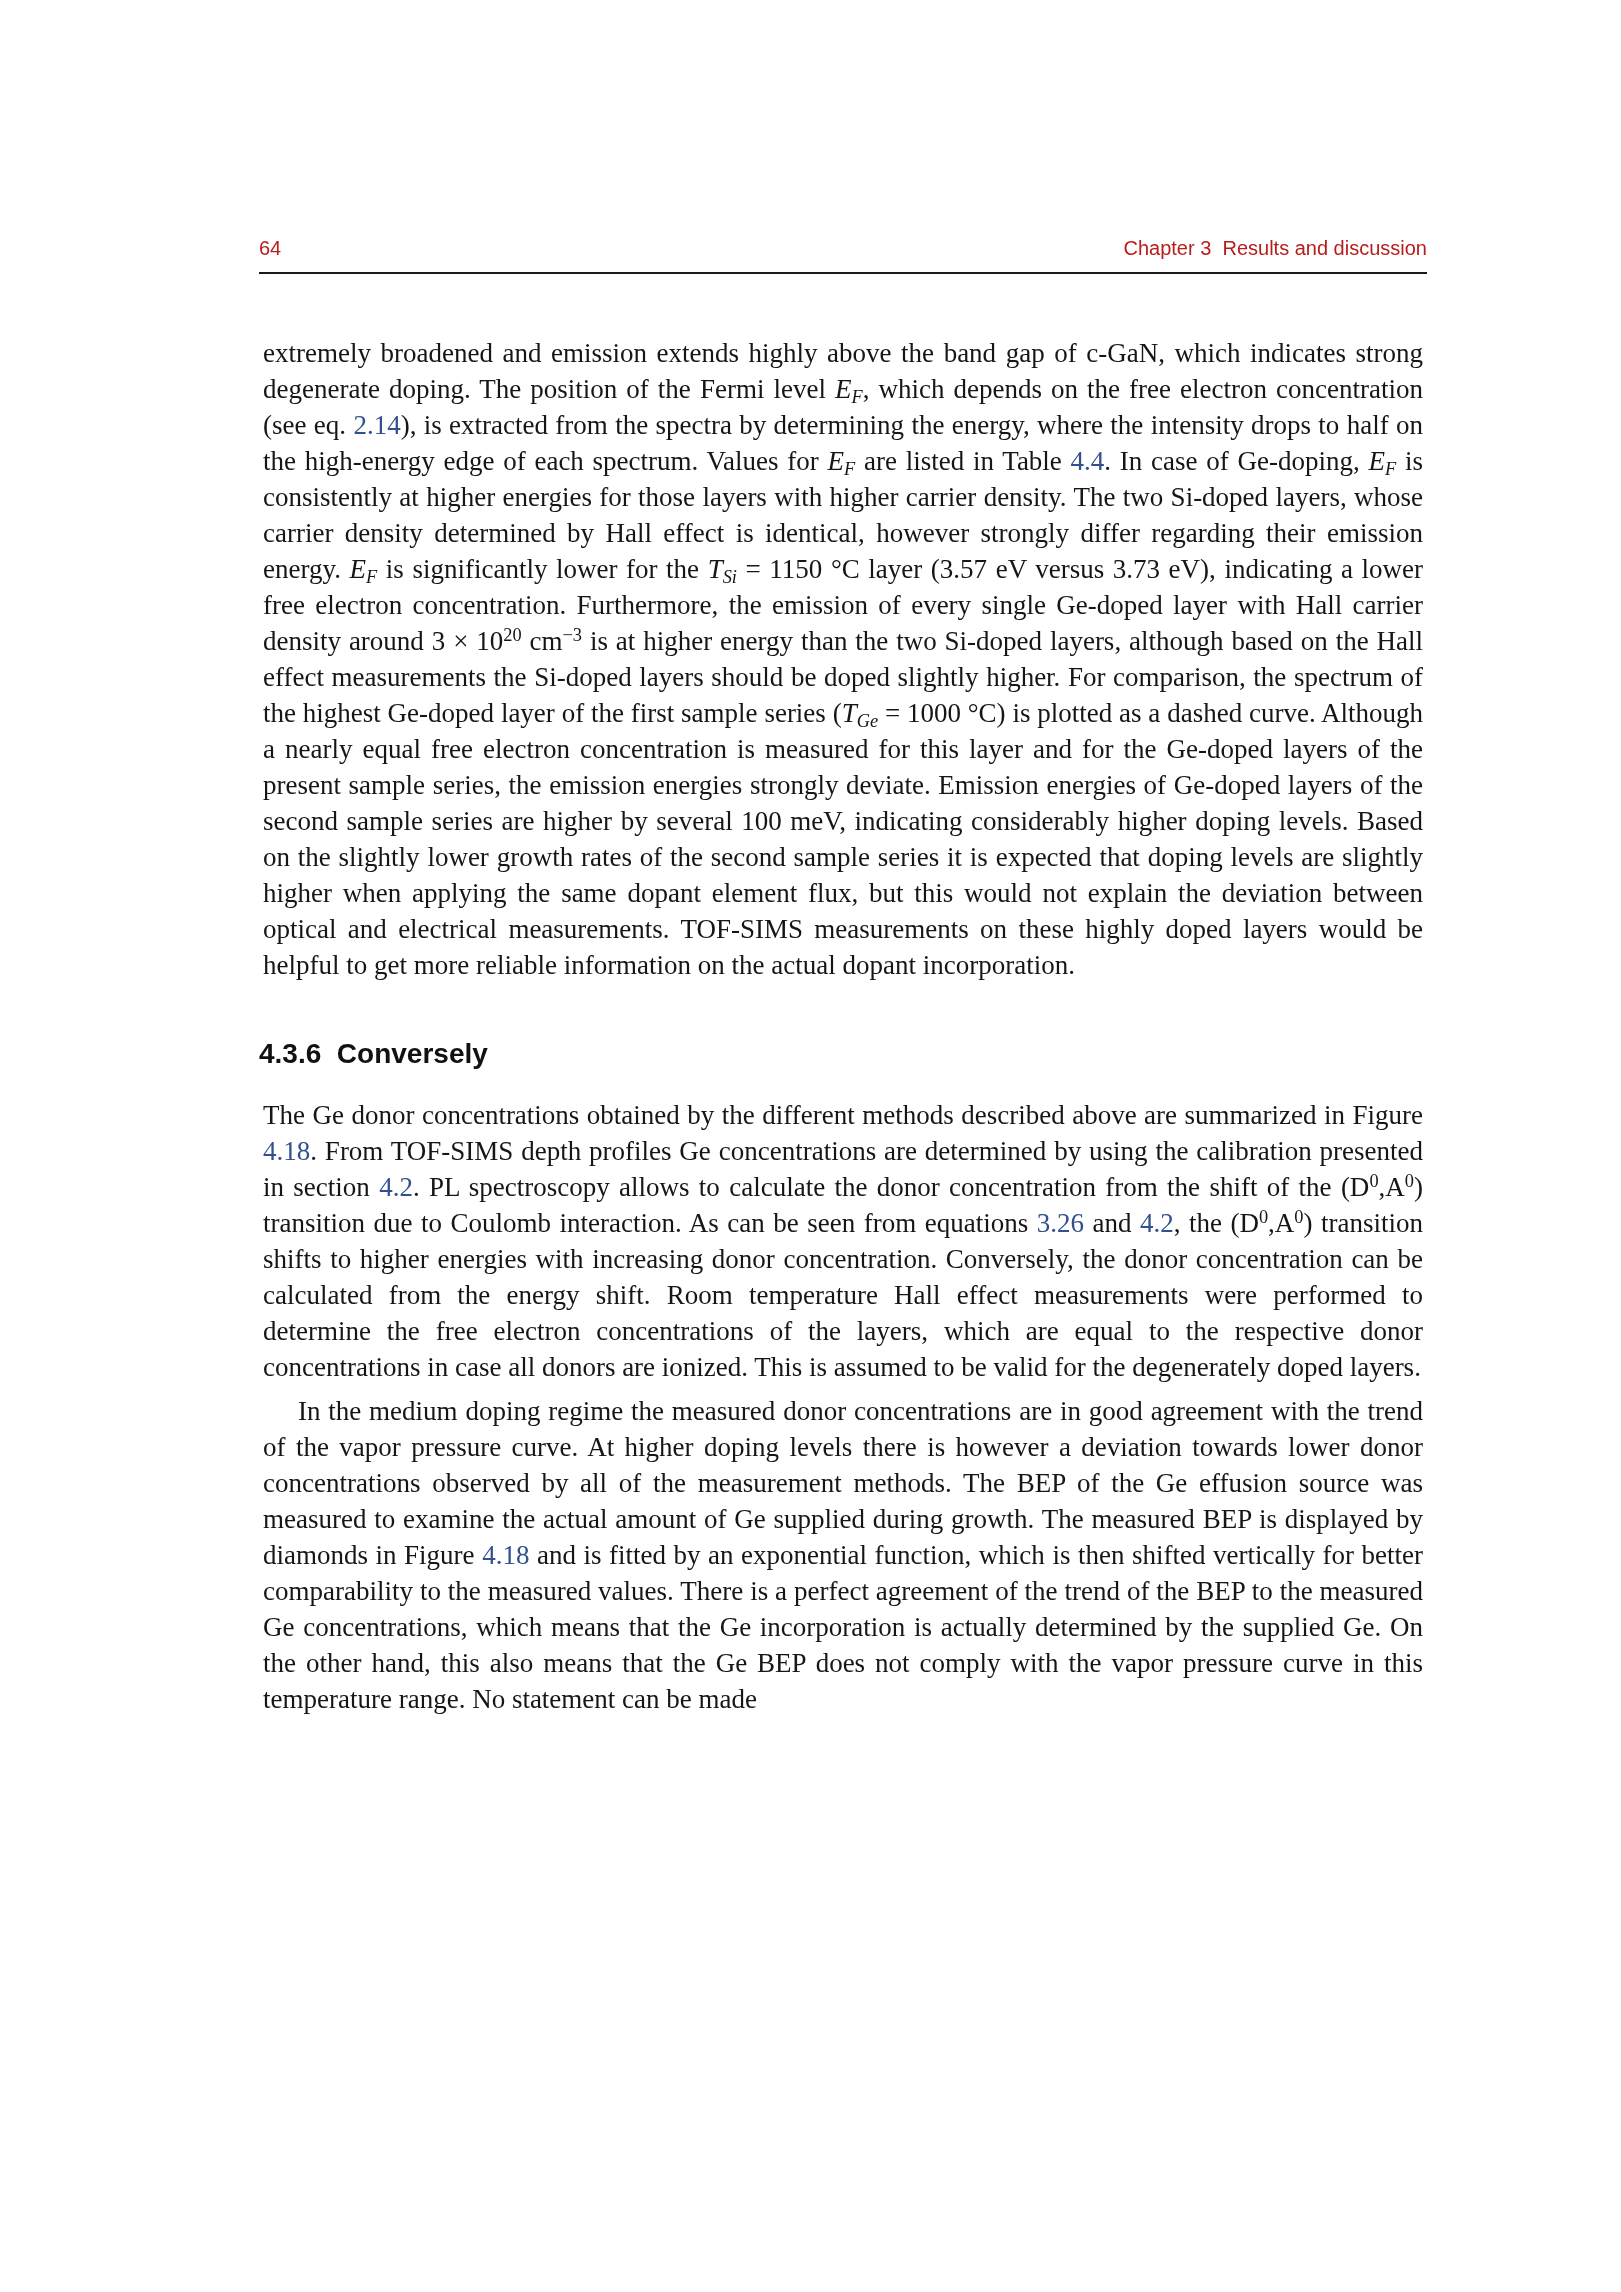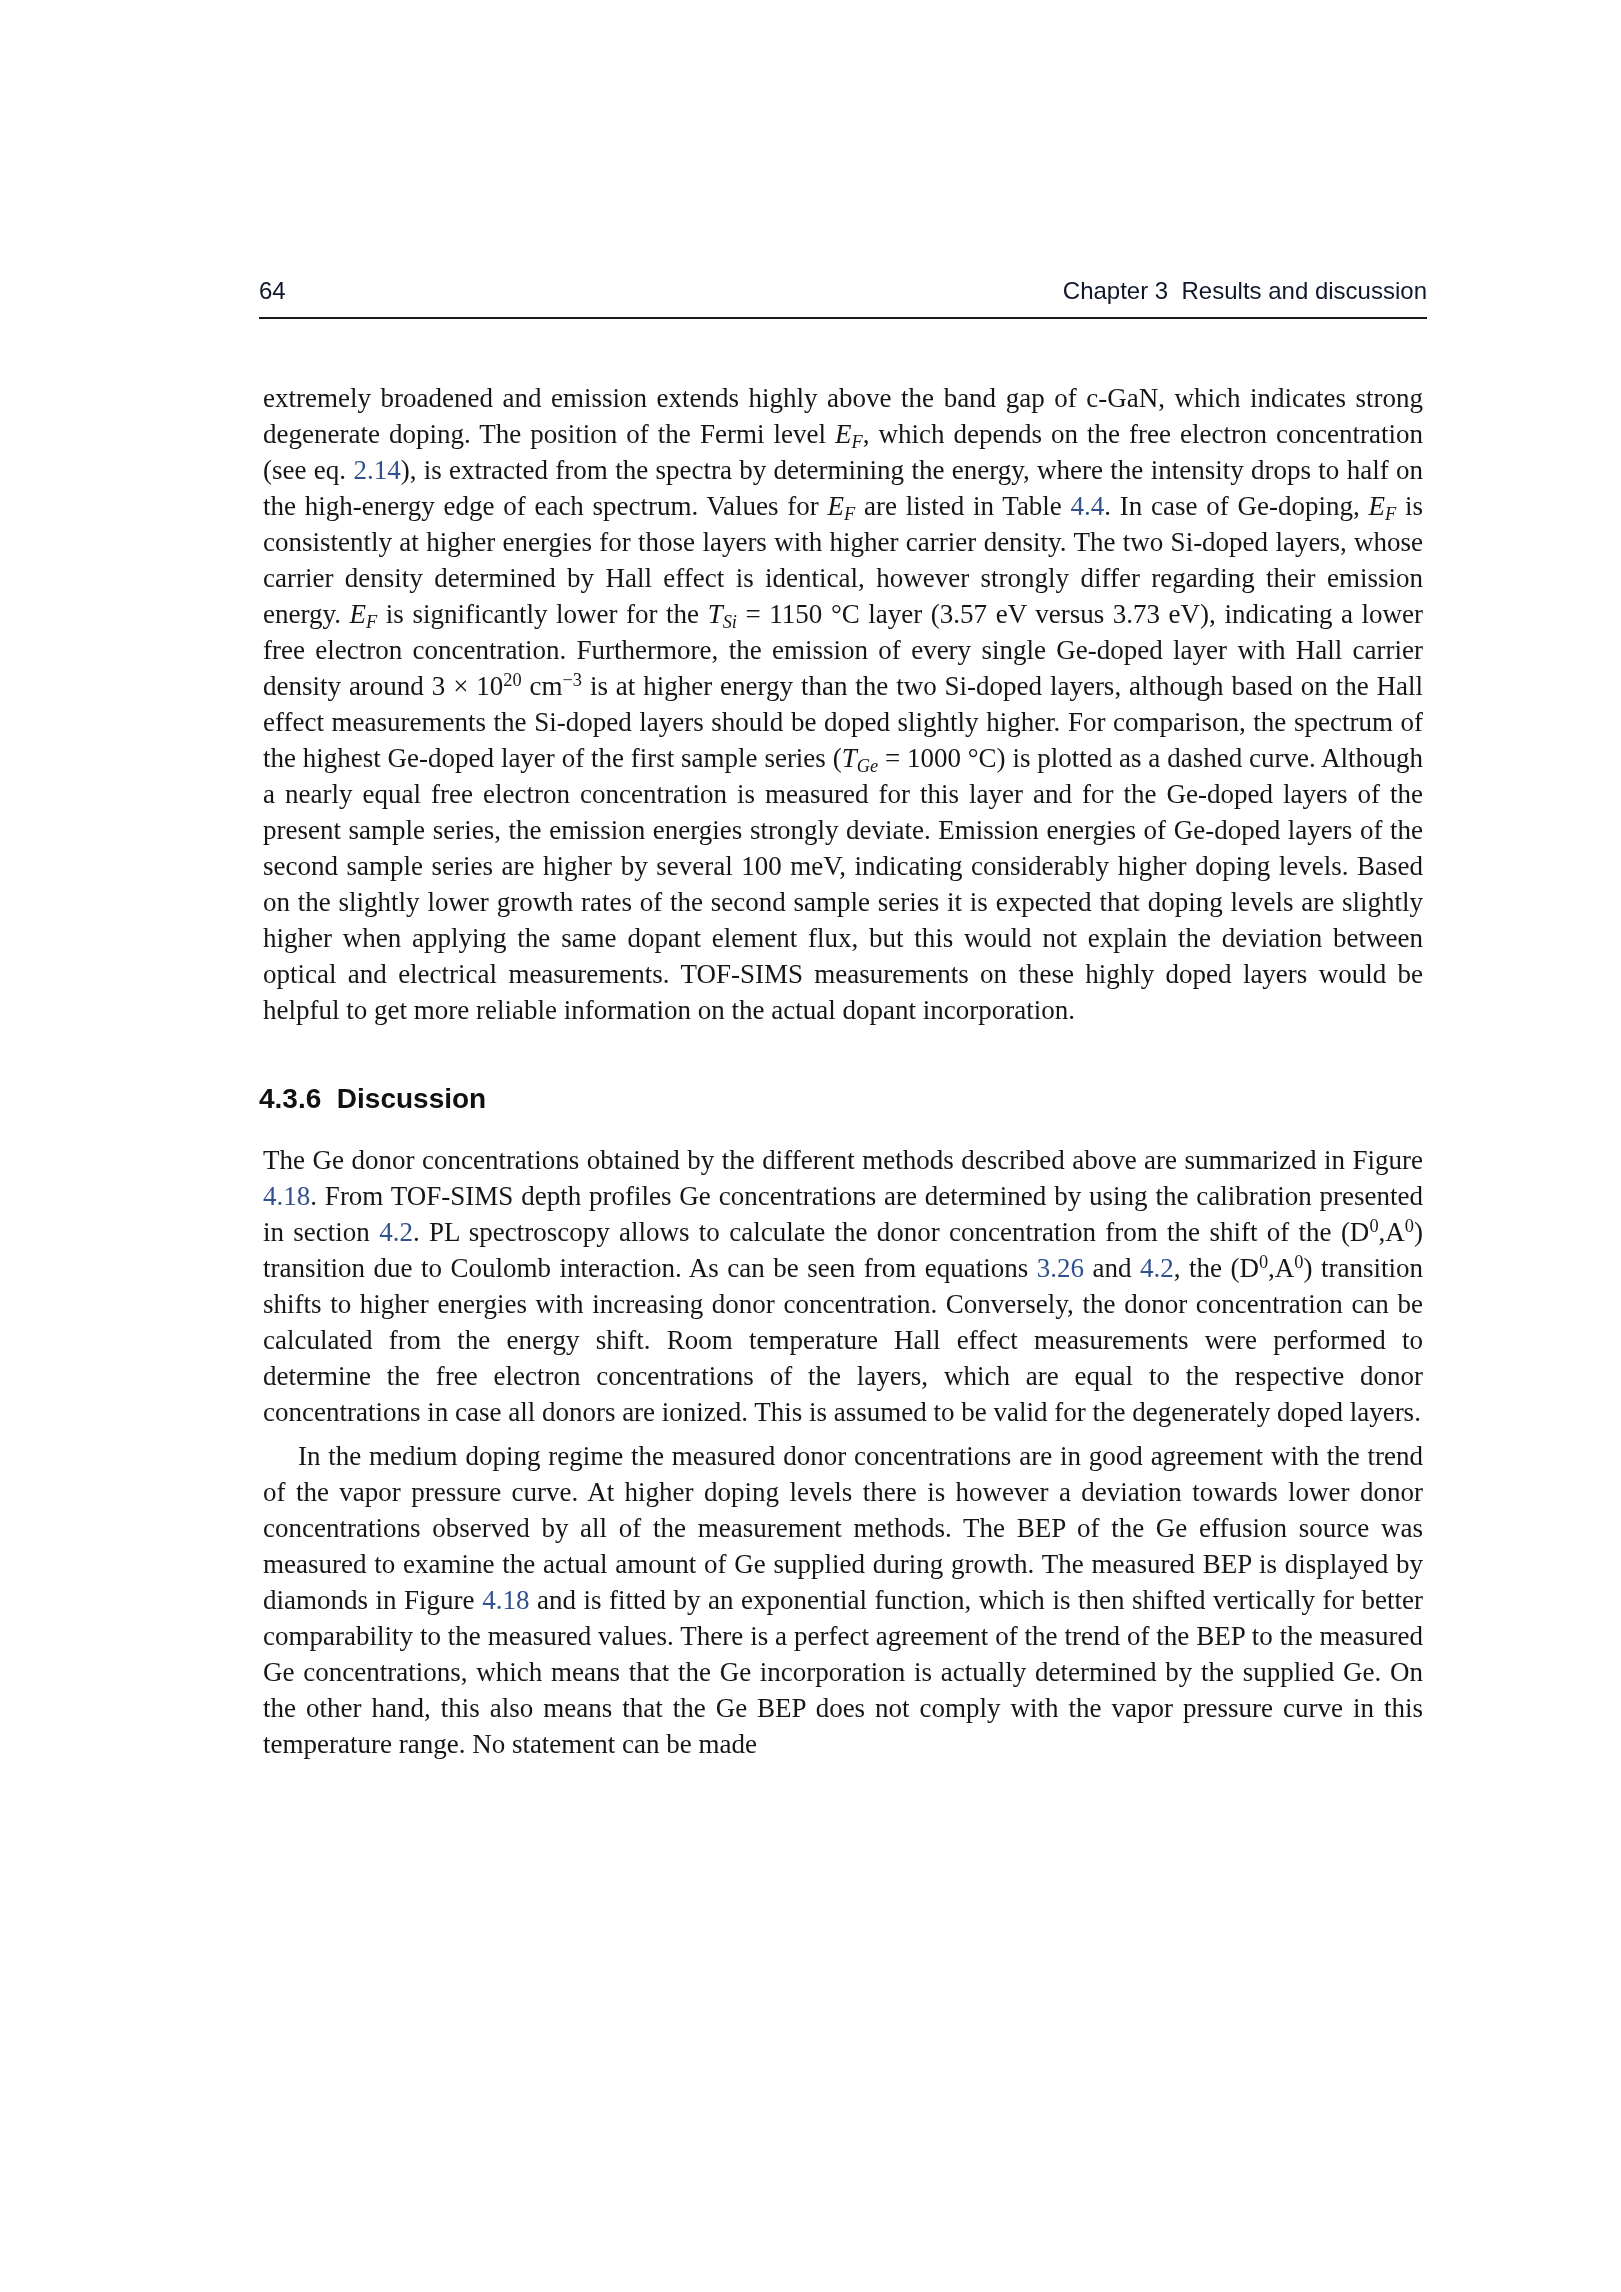--- a/index.html
+++ b/index.html
@@ -16,26 +16,25 @@
     position: absolute;
     left: 259px;
     top: 237px;
     width: 1168px;
   }
   .running-header {
     display: flex;
     justify-content: space-between;
     align-items: baseline;
     font-family: "Liberation Sans", sans-serif;
-    font-size: 24px;
-    color: #0f172a;
+    font-size: 20px;
+    color: #b91c1c;
     padding-bottom: 11.8px;
     border-bottom: 2px solid #1a1a1a;
     white-space: pre-wrap;
-    margin-top: 40px;
   }
   .body-text {
     margin-top: 61px;
     font-size: 27px;
     line-height: 36px;
     text-align: justify;
     color: #161616;
   }
   .para { margin: 4px; }
   .para + .para { margin-top: 7.8px; }
@@ -59,19 +58,19 @@
 <body>
 
 <div class="page">
   <div class="page-content">
     <div class="running-header">
       <span>64</span>
       <span>Chapter 3  Results and discussion</span>
     </div>
     <div class="body-text">
         <p class="para"><span>extremely broadened and emission extends highly above the band gap of c-GaN, which indicates strong degenerate doping. The position of the Fermi level </span><span class="mi">E</span><sub class="mi">F</sub><span>, which depends on the free electron concentration (see eq. </span><span class="link">2.14</span><span>), is extracted from the spectra by determining the energy, where the intensity drops to half on the high-energy edge of each spectrum. Values for </span><span class="mi">E</span><sub class="mi">F</sub><span> are listed in Table </span><span class="link">4.4</span><span>. In case of Ge-doping, </span><span class="mi">E</span><sub class="mi">F</sub><span> is consistently at higher energies for those layers with higher carrier density. The two Si-doped layers, whose carrier density determined by Hall effect is identical, however strongly differ regarding their emission energy. </span><span class="mi">E</span><sub class="mi">F</sub><span> is significantly lower for the </span><span class="mi">T</span><sub class="mi">Si</sub><span> = 1150 °C layer (3.57 eV versus 3.73 eV), indicating a lower free electron concentration. Furthermore, the emission of every single Ge-doped layer with Hall carrier density around 3 × 10</span><sup>20</sup><span> cm</span><sup>−3</sup><span> is at higher energy than the two Si-doped layers, although based on the Hall effect measurements the Si-doped layers should be doped slightly higher. For comparison, the spectrum of the highest Ge-doped layer of the first sample series (</span><span class="mi">T</span><sub class="mi">Ge</sub><span> = 1000 °C) is plotted as a dashed curve. Although a nearly equal free electron concentration is measured for this layer and for the Ge-doped layers of the present sample series, the emission energies strongly deviate. Emission energies of Ge-doped layers of the second sample series are higher by several 100 meV, indicating considerably higher doping levels. Based on the slightly lower growth rates of the second sample series it is expected that doping levels are slightly higher when applying the same dopant element flux, but this would not explain the deviation between optical and electrical measurements. TOF-SIMS measurements on these highly doped layers would be helpful to get more reliable information on the actual dopant incorporation.</span></p>
-        <div class="section-heading">4.3.6  Discussion</div>
+        <div class="section-heading">4.3.6  Conversely</div>
         <p class="para"><span>The Ge donor concentrations obtained by the different methods described above are summarized in Figure </span><span class="link">4.18</span><span>. From TOF-SIMS depth profiles Ge concentrations are determined by using the calibration presented in section </span><span class="link">4.2</span><span>. PL spectroscopy allows to calculate the donor concentration from the shift of the (D</span><sup>0</sup><span>,A</span><sup>0</sup><span>) transition due to Coulomb interaction. As can be seen from equations </span><span class="link">3.26</span><span> and </span><span class="link">4.2</span><span>, the (D</span><sup>0</sup><span>,A</span><sup>0</sup><span>) transition shifts to higher energies with increasing donor concentration. Conversely, the donor concentration can be calculated from the energy shift. Room temperature Hall effect measurements were performed to determine the free electron concentrations of the layers, which are equal to the respective donor concentrations in case all donors are ionized. This is assumed to be valid for the degenerately doped layers.</span></p>
         <p class="para indent"><span>In the medium doping regime the measured donor concentrations are in good agreement with the trend of the vapor pressure curve. At higher doping levels there is however a deviation towards lower donor concentrations observed by all of the measurement methods. The BEP of the Ge effusion source was measured to examine the actual amount of Ge supplied during growth. The measured BEP is displayed by diamonds in Figure </span><span class="link">4.18</span><span> and is fitted by an exponential function, which is then shifted vertically for better comparability to the measured values. There is a perfect agreement of the trend of the BEP to the measured Ge concentrations, which means that the Ge incorporation is actually determined by the supplied Ge. On the other hand, this also means that the Ge BEP does not comply with the vapor pressure curve in this temperature range. No statement can be made</span></p>
       </div>
   </div>
 </div>
 
 
 </body></html>

